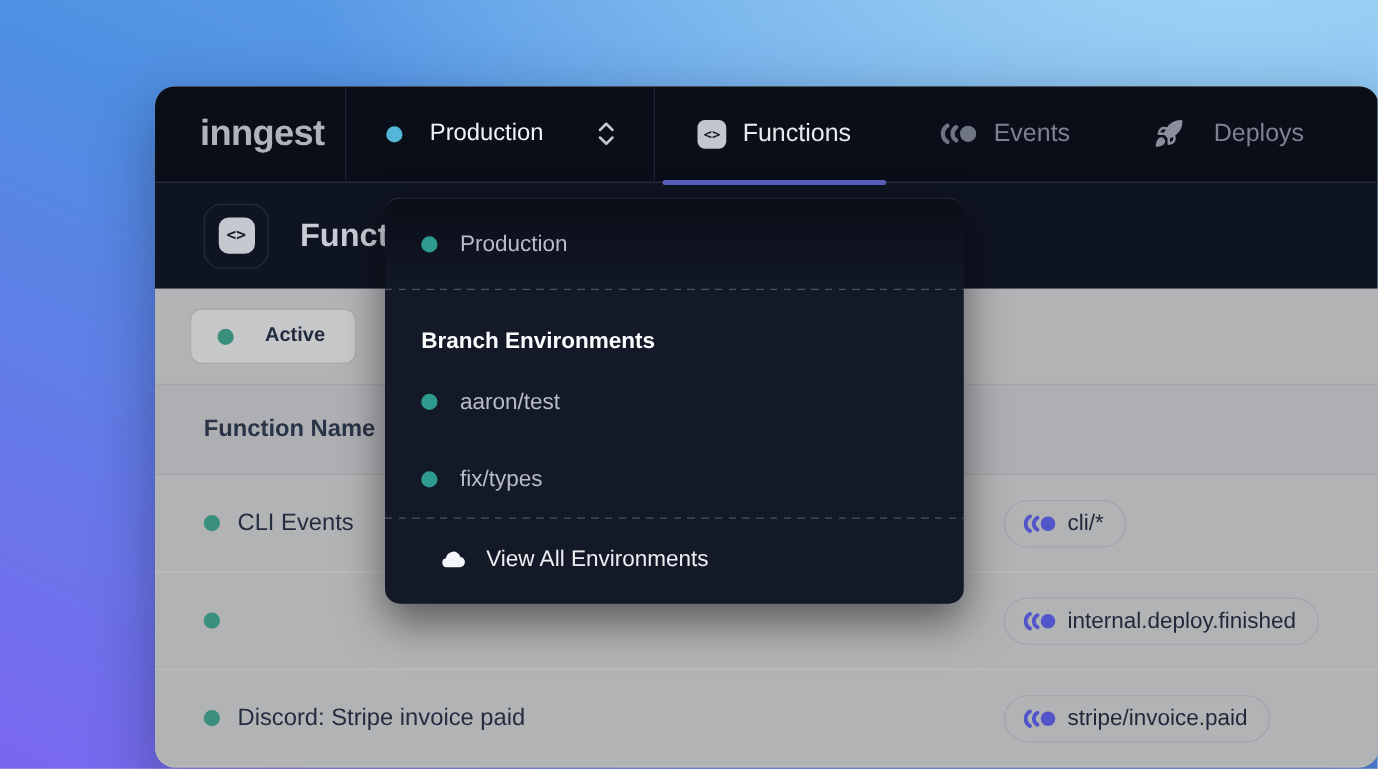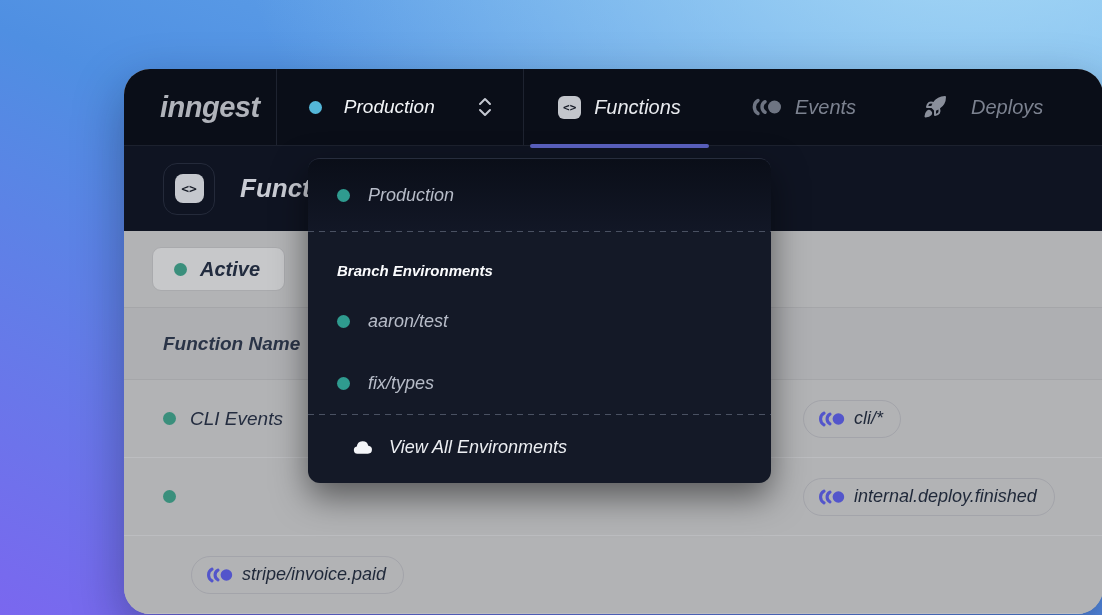--- a/index.html
+++ b/index.html
@@ -8,23 +8,23 @@
     font-family:"Liberation Sans","DejaVu Sans",sans-serif;
     background:
       radial-gradient(120% 130% at 88% -12%, rgba(171,219,246,.9) 0%, rgba(171,219,246,0) 55%),
       linear-gradient(205deg, #6fb3ee 0%, #4f8fe2 48%, #7a67ef 100%);
     position:relative;
   }
 
   
   .window {
     position:absolute; left:124px; top:69px; width:979px; height:545px;
-    border-radius:26px; overflow:hidden; background:#b2b3b5;
+    border-radius:16px; overflow:hidden; background:#b2b3b5;
     box-shadow:0 18px 50px rgba(10,15,35,.35);
-    display:flex; flex-direction:column;font-style:italic;
+    display:flex; flex-direction:column;
   }
 
   
   .topbar { height:77px; background:#0a0e18; display:flex; align-items:stretch;
             border-bottom:1px solid #1c212e; flex:none; }
   .logo-section { width:182px; display:flex; align-items:center; padding-left:36px;
                   border-right:1px solid #1e2330; }
   .logo { font-size:29px; font-weight:800; letter-spacing:-.5px; color:#b0b3ba; }
   .env-select { width:301px; display:flex; align-items:center; padding-left:32px;
                 border-right:1px solid #1e2330; cursor:pointer; }
@@ -56,42 +56,42 @@
                 padding-left:39px; flex:none; }
   .page-icon-frame { width:52px; height:52px; border:1px solid #242a3a; border-radius:14px;
                      display:flex; align-items:center; justify-content:center; }
   .code-chip.lg { width:29px; height:29px; font-size:13px; border-radius:8px; background:#c5c8ce; }
   .page-title { color:#c9ccd4; font-size:26px; font-weight:600; margin-left:25px; white-space:nowrap; }
 
   
   .content { flex:1; display:flex; flex-direction:column; background:#b2b3b5; color:#242d40; }
   .filterbar { height:77px; flex:none; display:flex; align-items:center; padding-left:28px;
                border-bottom:1px solid #a5a6a9; }
-  .chip-active { display:inline-flex; align-items:center; gap:13px; height:44px; padding:0 24px 0 21px;
+  .chip-active { display:inline-flex; align-items:center; gap:25px; height:44px; padding:0 24px 0 21px;
                  background:#c7c8ca; border:1px solid #a9aaad; border-radius:9px;
-                 font-size:20px; font-weight:600; color:#222c3f; cursor:pointer; }
+                 font-size:16px; font-weight:600; color:#222c3f; cursor:pointer; }
   .thead { height:72px; flex:none; background:#aeafb2; border-bottom:1px solid #a5a6a9; }
   .grid-row { display:grid; grid-template-columns:612px 1fr; align-items:center; padding-left:39px; }
   .th { font-size:19px; font-weight:600; color:#2a3447; }
   .trow { height:78px; flex:none; border-bottom:1px solid #bcbdc0; cursor:pointer; }
   .fn-name { display:flex; align-items:center; gap:14px; font-size:19px; font-weight:500; color:#242d40; }
   .badge { display:inline-flex; align-items:center; gap:9px; height:38px; padding:0 17px 0 15px;
            border:1.5px solid #a3a4aa; border-radius:999px; margin-left:28px;
            font-size:18px; color:#1f2839; width:max-content; }
   .badge .evicon { color:#5355cb; }
 
   
   .dropdown { position:absolute; left:184px; top:89px; width:463px; height:325px; z-index:10;
               background:#141927; border-radius:12px; border-top:1px solid #272d3d;
               box-shadow:0 14px 34px rgba(0,0,0,.5); overflow:hidden; }
   .dd-selected { height:72px; display:flex; align-items:center; padding-left:29px; gap:18px;
                  background:linear-gradient(180deg,#0a0e18 0%, #121726 100%); cursor:pointer; }
   .dd-item-label { color:#b7bcc8; font-size:18px; font-weight:500; }
   .dashline { height:1px; background-image:repeating-linear-gradient(90deg,#4a5162 0 6px, transparent 6px 11px); }
-  .dd-section { margin:30px 0 0 29px; height:28px; color:#fbfcfe; font-size:15px; font-weight:700; }
+  .dd-section { margin:30px 0 0 29px; height:28px; color:#fbfcfe; font-size:18px; font-weight:700; }
   .dd-item { height:62px; display:flex; align-items:center; padding-left:29px; gap:18px; cursor:pointer; }
   .dd-footer { height:64px; display:flex; align-items:center; padding-left:44px; gap:15px; cursor:pointer; }
   .dd-footer .dd-item-label { color:#eceef2; font-weight:500; }
   .cloud { color:#f4f5f8; display:inline-flex; }
   svg { display:block; }
 </style>
 </head>
 <body>
 
 <div class="window">
@@ -190,20 +190,24 @@
               <path d="M5 2.2 A 6.6 6.6 0 0 0 5 13.8" fill="none" stroke="currentColor" stroke-width="3.1" stroke-linecap="round"></path>
               <path d="M11 3.2 A 5.4 5.4 0 0 0 11 12.8" fill="none" stroke="currentColor" stroke-width="3.1" stroke-linecap="round"></path>
               <circle cx="19.4" cy="8" r="5.8" fill="currentColor"></circle>
             </svg>
         </span>
         <span>internal.deploy.finished</span>
       </span>
     </div>
 
     <div class="trow grid-row">
+      <span class="fn-name">
+        <span class="dot dot-teal-dim"></span>
+        <span>Discord: Stripe invoice paid</span>
+      </span>
       <span class="badge">
         <span class="evicon">
           <svg width="26" height="16" viewBox="0 0 26 16">
               <path d="M5 2.2 A 6.6 6.6 0 0 0 5 13.8" fill="none" stroke="currentColor" stroke-width="3.1" stroke-linecap="round"></path>
               <path d="M11 3.2 A 5.4 5.4 0 0 0 11 12.8" fill="none" stroke="currentColor" stroke-width="3.1" stroke-linecap="round"></path>
               <circle cx="19.4" cy="8" r="5.8" fill="currentColor"></circle>
             </svg>
         </span>
         <span>stripe/invoice.paid</span>
       </span>

